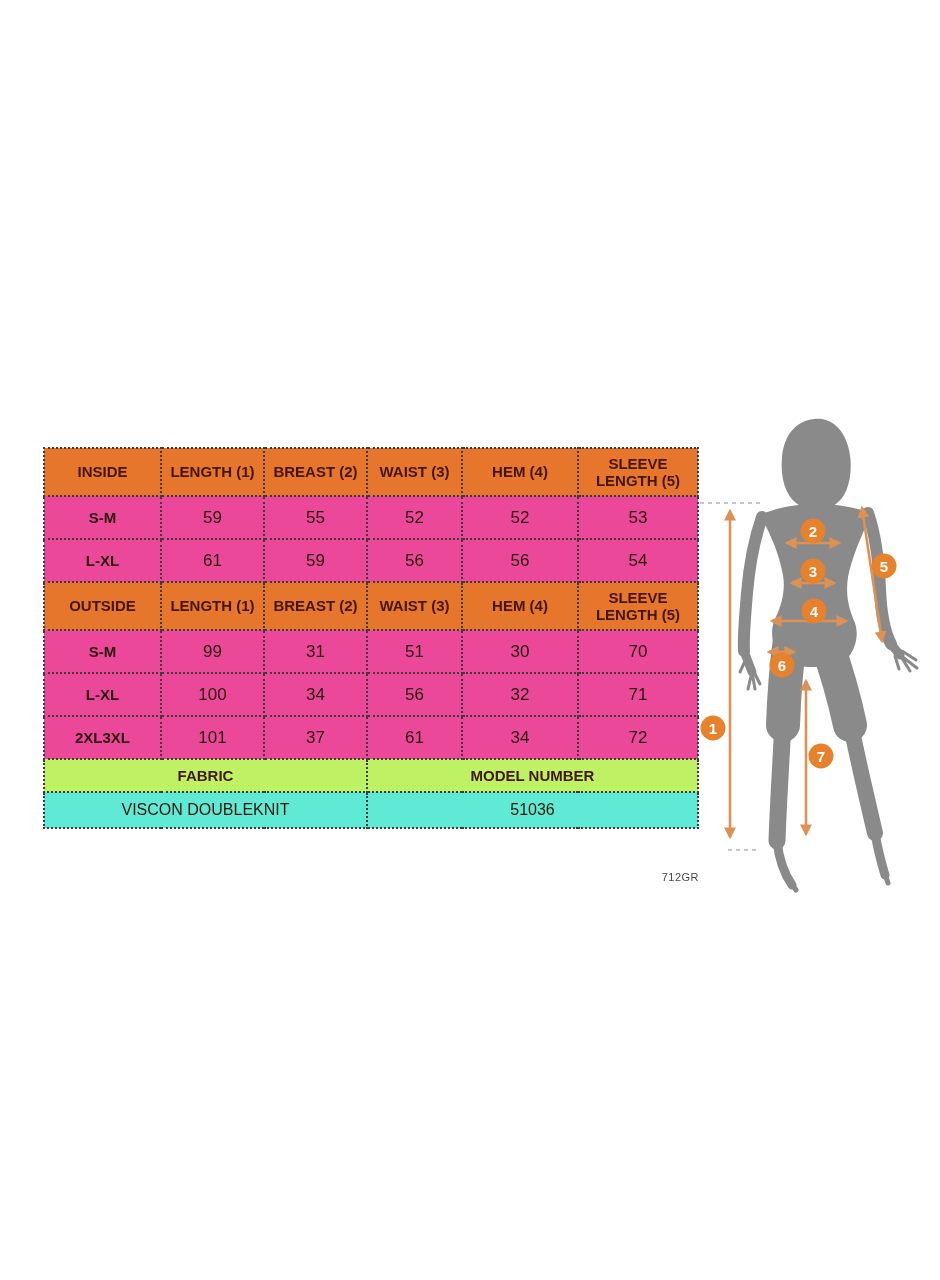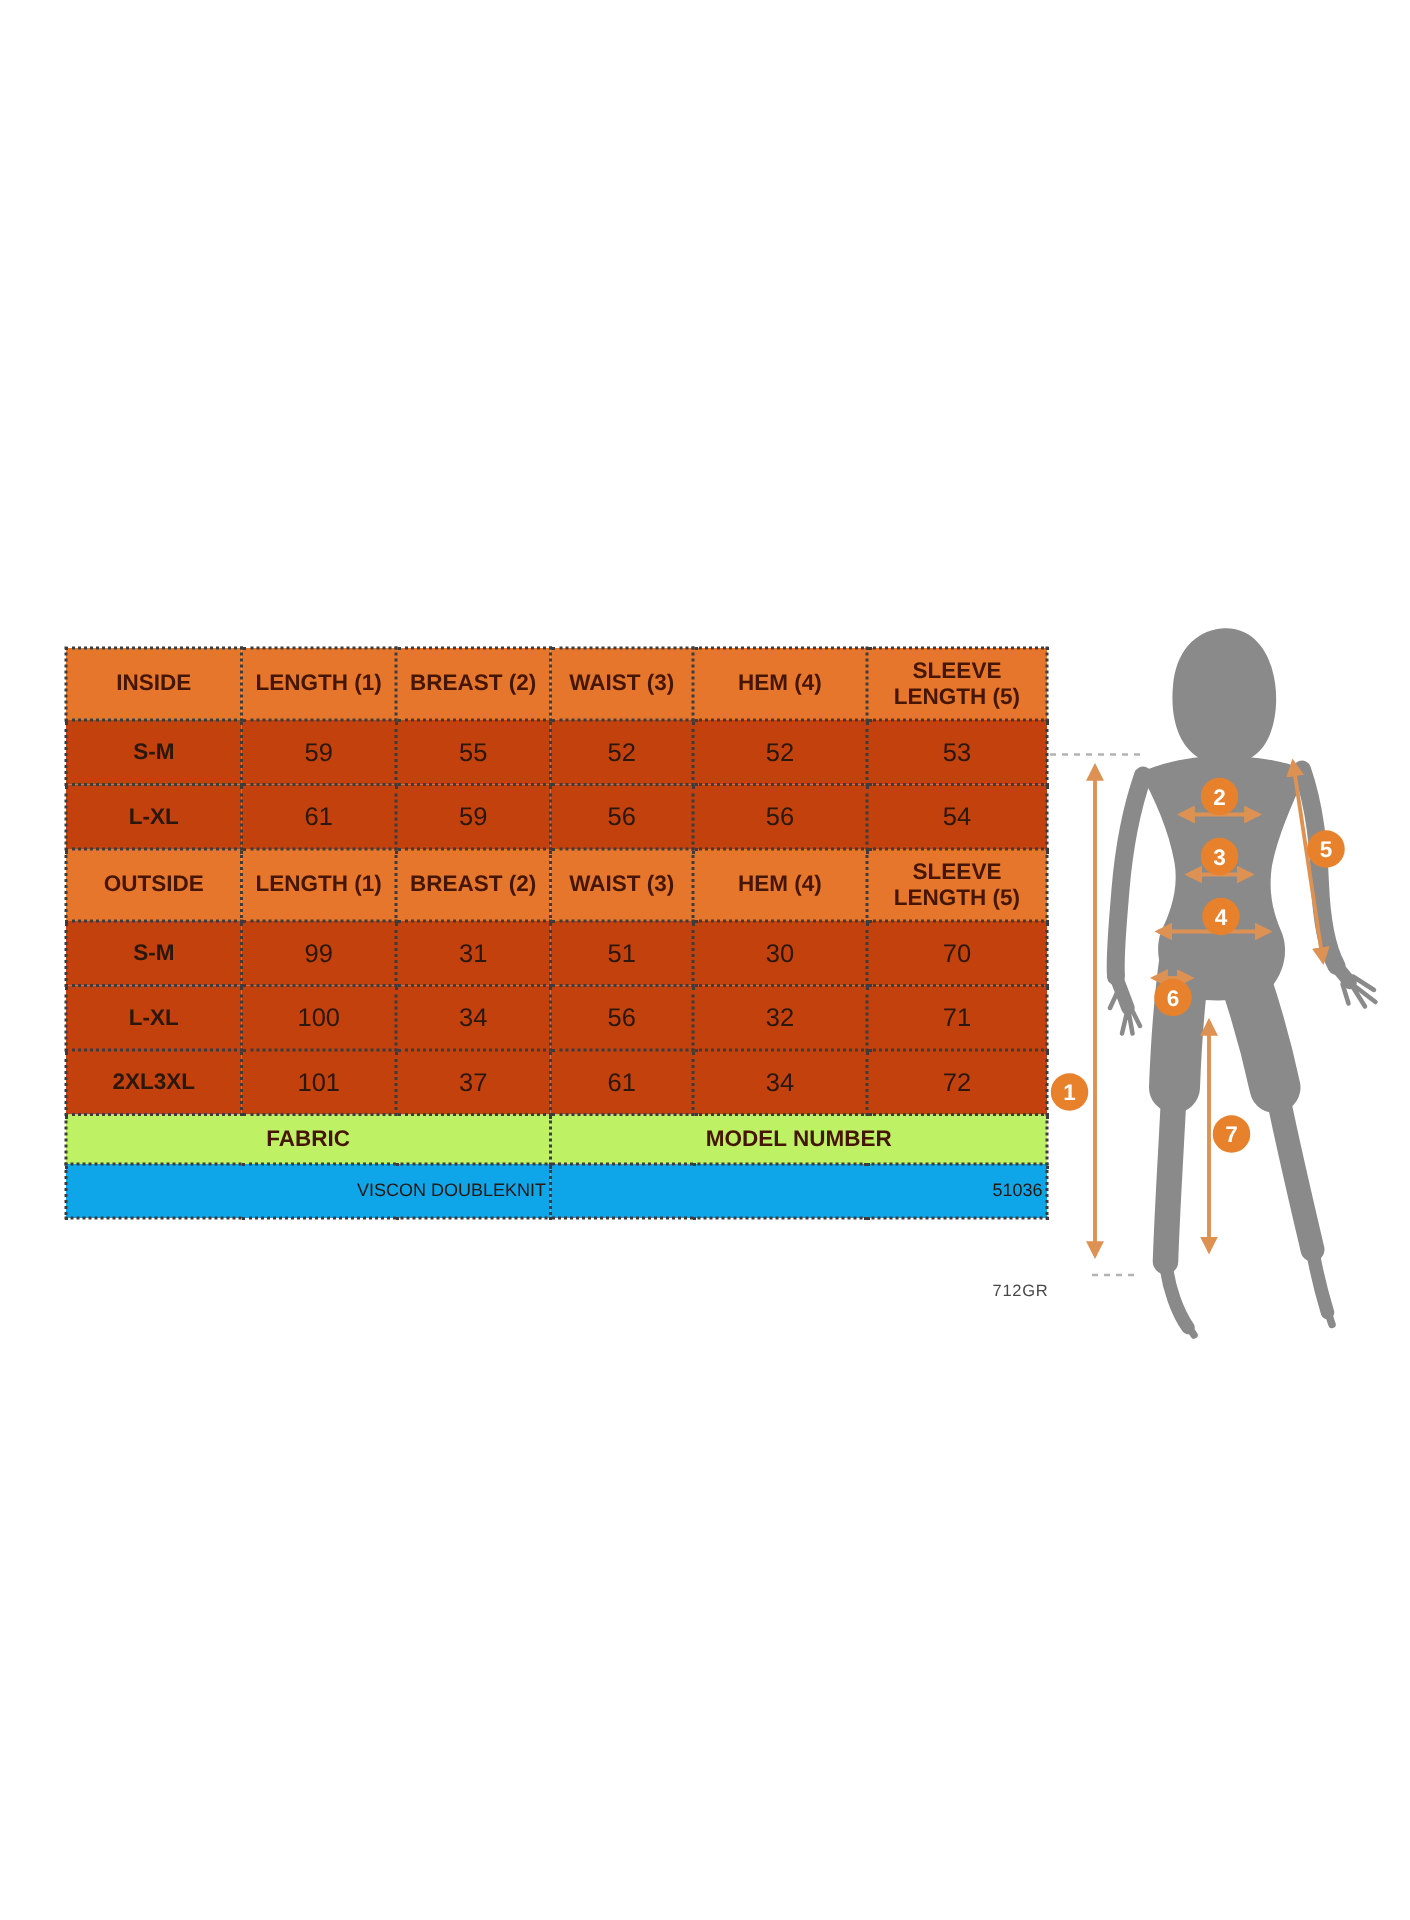--- a/index.html
+++ b/index.html
@@ -1,42 +1,42 @@
 <!DOCTYPE html>
 <html><head>
 <meta charset="utf-8">
 <style>
   html,body{margin:0;padding:0;}
   body{
     width:940px;height:1280px;position:relative;background:#ffffff;
     font-family:"Liberation Sans", sans-serif;overflow:hidden;
   }
   
-  .chart-wrap{position:absolute;left:43px;top:431px;width:656px;}
+  .chart-wrap{position:absolute;left:43px;top:447px;width:656px;}
   table.size-chart{
     border-collapse:collapse;table-layout:fixed;width:656px;
     border:2px dotted #3c3c3c;
   }
   table.size-chart td{
     border:2px dotted #3c3c3c;text-align:center;vertical-align:middle;
     padding:0 2px;line-height:1.15;
   }
   tr.row-header td{
     height:46px;background:#e6762c;color:#451605;
     font-weight:bold;font-size:15px;
   }
   tr.row-data td{
-    height:41px;background:#c2410c;color:#2a170d;font-size:17px;margin-top:41px;
+    height:41px;background:#ec4899;color:#2a170d;font-size:17px;margin-top:41px;
   }
   tr.row-data td.size-label{font-weight:bold;font-size:15px;color:#2a170d;}
   tr.row-fab-header td{
     height:31px;background:#bef264;color:#451605;font-weight:bold;font-size:15px;
   }
   tr.row-fab-value td{
-    height:34px;background:#0ea5e9;color:#2a170d;font-size:12px;text-align:right;
+    height:34px;background:#5eead4;color:#2a170d;font-size:16px;
   }
   .product-code{
     position:absolute;left:0;top:424px;width:656px;text-align:right;
     font-size:11px;color:#474747;letter-spacing:0.5px;
   }
   
   .figure-wrap{position:absolute;left:698px;top:413px;width:235px;height:482px;}
   .fig-fill{fill:#8a8a8a;}
   .fig-stroke{stroke:#8a8a8a;fill:none;stroke-linecap:round;}
   .w34{stroke-width:34px;} .w17{stroke-width:17px;}

